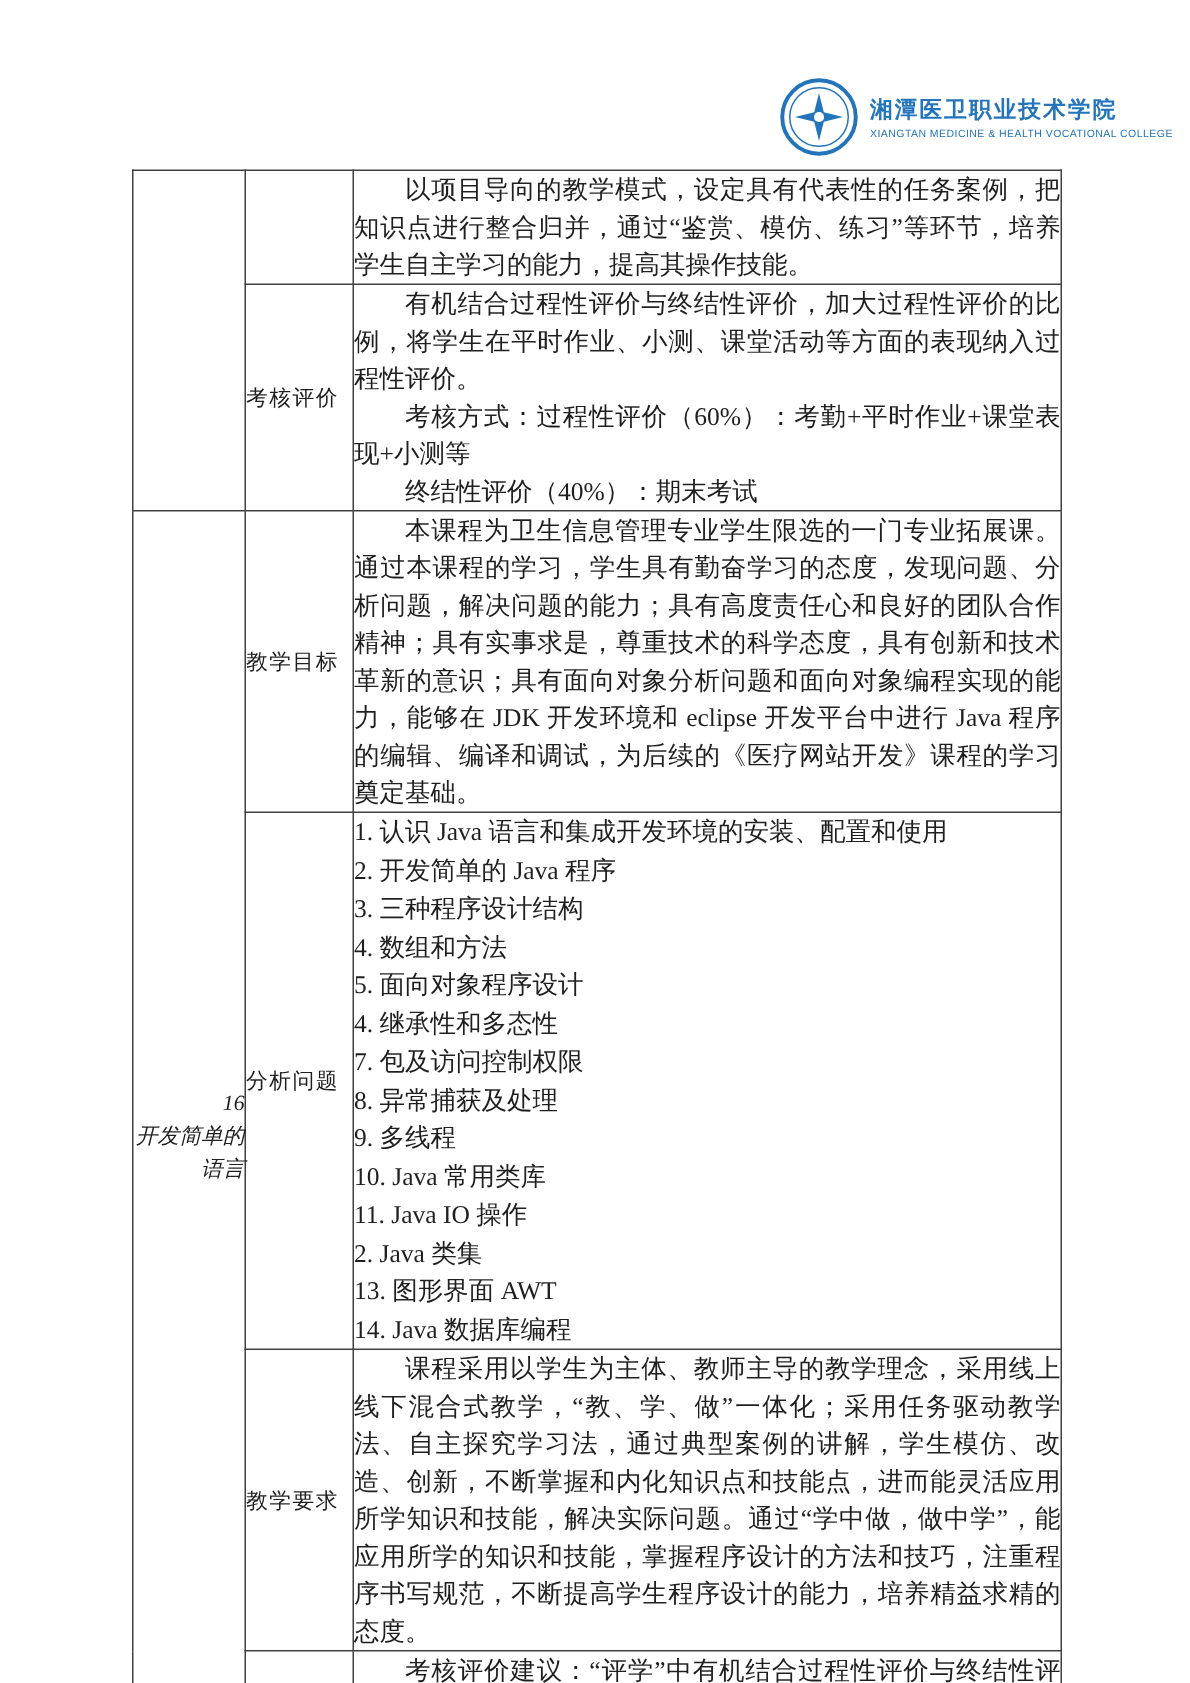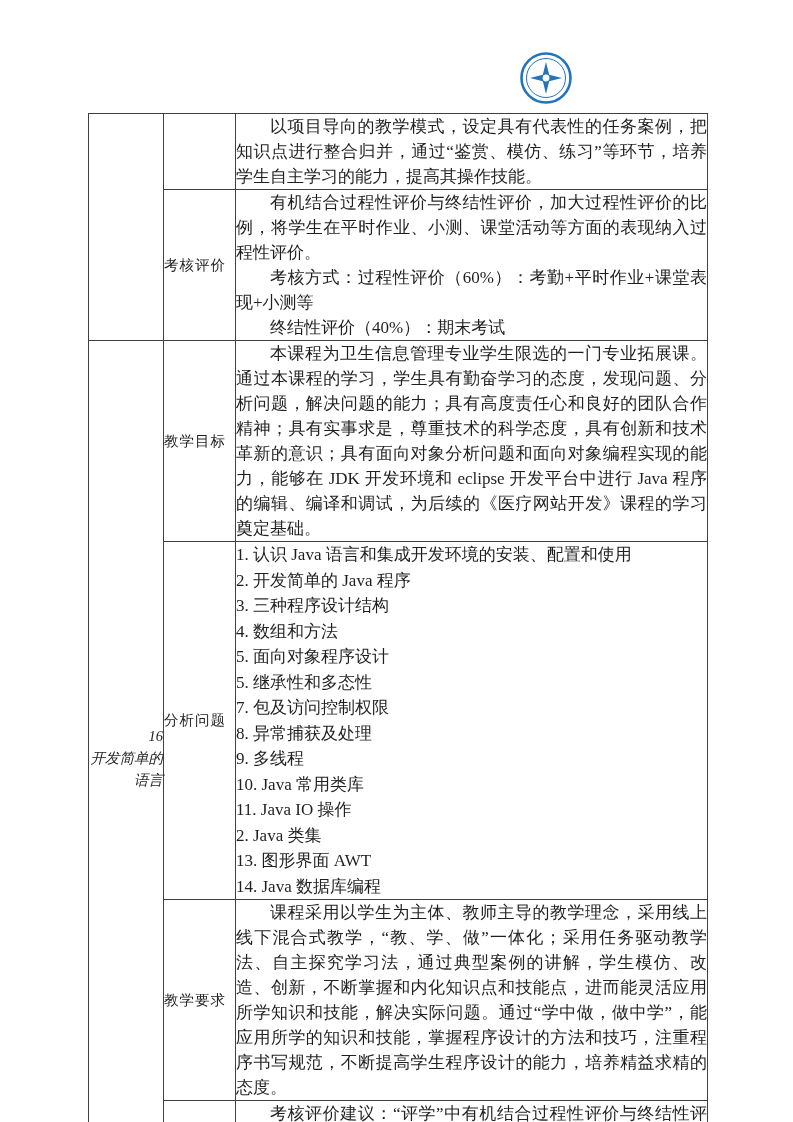--- a/index.html
+++ b/index.html
@@ -79,20 +79,24 @@
 
 <div class="page">
 
   <div class="logo">
     <svg class="emblem" viewBox="0 0 52 52" aria-hidden="true">
       <circle cx="26" cy="26" r="24.5" fill="#ffffff" stroke="#2374bb" stroke-width="2.6"></circle>
       <circle cx="26" cy="26" r="19.5" fill="none" stroke="#2374bb" stroke-width="1"></circle>
       <path d="M26 10 L29.2 22.8 L42 26 L29.2 29.2 L26 42 L22.8 29.2 L10 26 L22.8 22.8 Z" fill="#2374bb"></path>
       <circle cx="26" cy="26" r="3.4" fill="#ffffff"></circle>
     </svg>
+    <div class="logo-text">
+      <div class="logo-cn">湘潭医卫职业技术学院</div>
+      <div class="logo-en">XIANGTAN MEDICINE &amp; HEALTH VOCATIONAL COLLEGE</div>
+    </div>
   </div>
 
   <table class="tbl">
     <colgroup>
       <col class="col1">
         <col class="col2">
         <col class="col3">
     </colgroup>
 
     <tbody>
@@ -124,21 +128,21 @@
           </td>
     </tr>
     <tr class="r4">
       <td class="label-cell">分析问题</td>
       <td class="content-cell pad-top">
             <div class="line">1. 认识 Java 语言和集成开发环境的安装、配置和使用</div>
             <div class="line">2. 开发简单的 Java 程序</div>
             <div class="line">3. 三种程序设计结构</div>
             <div class="line">4. 数组和方法</div>
             <div class="line">5. 面向对象程序设计</div>
-            <div class="line">5. 继承性和多态性</div>
+            <div class="line">4. 继承性和多态性</div>
             <div class="line">7. 包及访问控制权限</div>
             <div class="line">8. 异常捕获及处理</div>
             <div class="line">9. 多线程</div>
             <div class="line">10. Java 常用类库</div>
             <div class="line">11. Java IO 操作</div>
             <div class="line">2. Java 类集</div>
             <div class="line">13. 图形界面 AWT</div>
             <div class="line">14. Java 数据库编程</div>
           </td>
     </tr>

